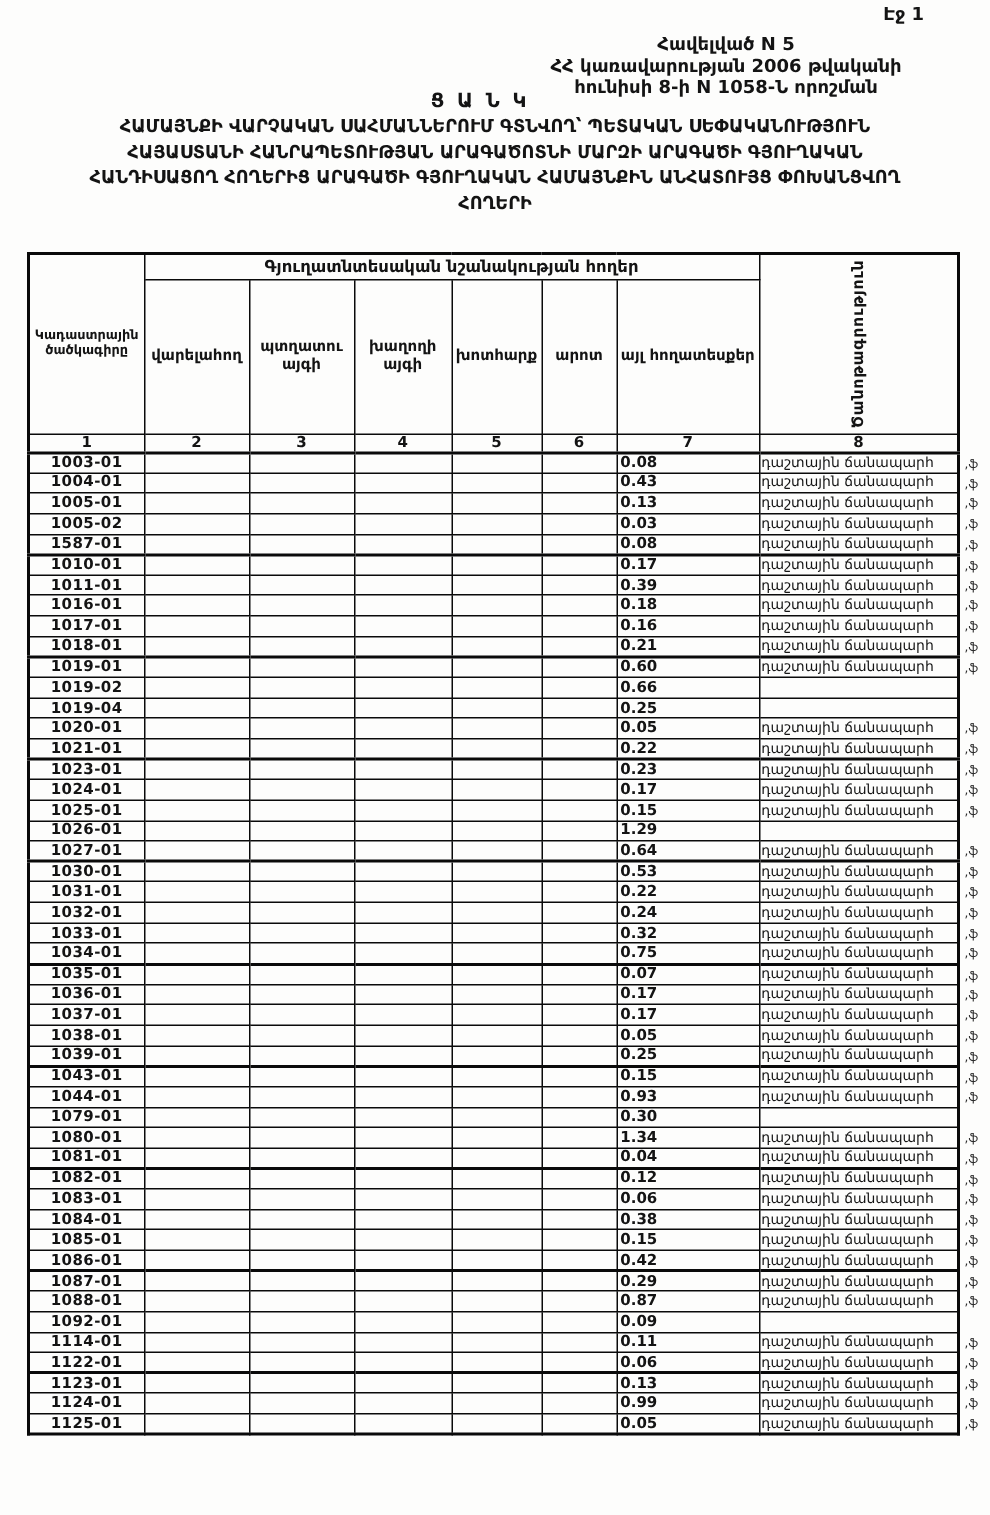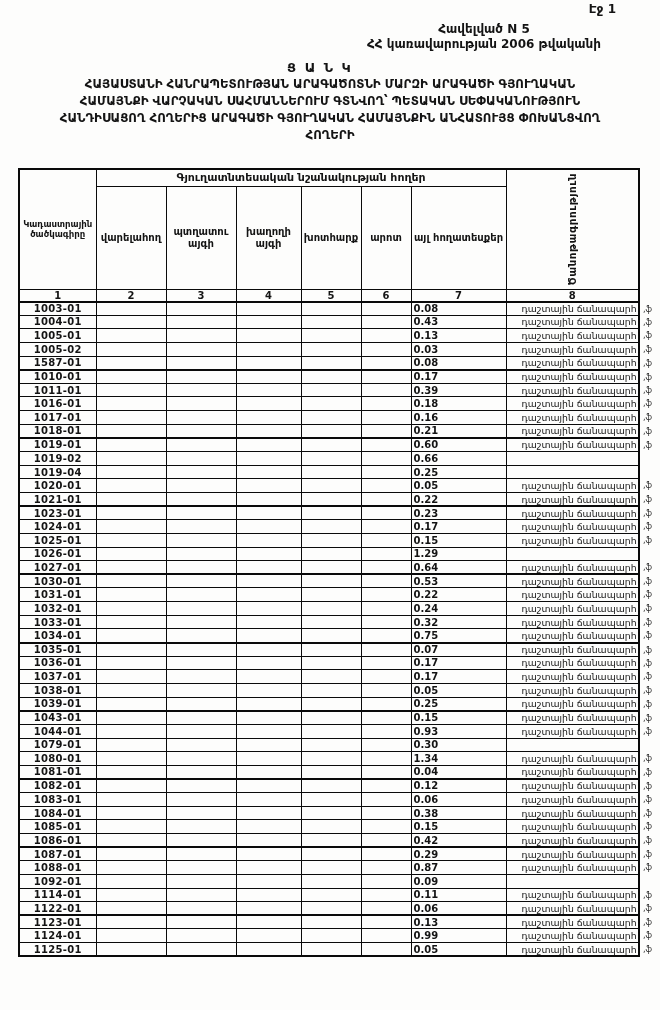--- a/index.html
+++ b/index.html
@@ -56,44 +56,45 @@
   tr.numrow td {
     height: 12px; font-size: 10px; font-weight: 600; text-align: center;
     line-height: 11px; padding: 0;
   }
   tbody.data td {
     height: 13.65px; font-size: 10px; line-height: 11px;
     white-space: nowrap;
   }
   tbody.data td.code-cell  { text-align: center; font-weight: bold; letter-spacing: 0.3px; margin-left: 28px; }
   tbody.data td.value-cell { text-align: left; font-weight: bold; }
-  tbody.data td.note-cell  { font-size: 9.3px; padding-left: 15px; position: relative; font-weight: 500; }
+  tbody.data td.note-cell  { font-size: 9.3px; padding-left: 1px; position: relative; font-weight: 500; }
   tbody.data td.note-cell .edge-mark {
     position: absolute; right: -14px; top: 1px;
     font-size: 8px; color: #2b2b2b;
   }
   tbody.data tr:nth-child(5n+1) td { border-top-width: 2px; }
 </style>
 </head>
 <body>
 
 <div class="page">
 
   <div class="page-label">Էջ 1</div>
 
   <div class="appendix">
     <div>Հավելված N 5</div>
     <div>ՀՀ կառավարության 2006 թվականի</div>
+    <div>հունիսի 8-ի N 1058-Ն որոշման</div>
   </div>
 
   <div class="list-word">Ց Ա Ն Կ</div>
 
   <div class="doc-title">
+    <div>ՀԱՄԱՅՆՔԻ ՎԱՐՉԱԿԱՆ ՍԱՀՄԱՆՆԵՐՈՒՄ ԳՏՆՎՈՂ՝ ՊԵՏԱԿԱՆ ՍԵՓԱԿԱՆՈՒԹՅՈՒՆ</div>
     <div>ՀԱՅԱՍՏԱՆԻ ՀԱՆՐԱՊԵՏՈՒԹՅԱՆ ԱՐԱԳԱԾՈՏՆԻ ՄԱՐԶԻ ԱՐԱԳԱԾԻ ԳՅՈՒՂԱԿԱՆ</div>
-    <div>ՀԱՄԱՅՆՔԻ ՎԱՐՉԱԿԱՆ ՍԱՀՄԱՆՆԵՐՈՒՄ ԳՏՆՎՈՂ՝ ՊԵՏԱԿԱՆ ՍԵՓԱԿԱՆՈՒԹՅՈՒՆ</div>
     <div>ՀԱՆԴԻՍԱՑՈՂ ՀՈՂԵՐԻՑ ԱՐԱԳԱԾԻ ԳՅՈՒՂԱԿԱՆ ՀԱՄԱՅՆՔԻՆ ԱՆՀԱՏՈՒՅՑ ՓՈԽԱՆՑՎՈՂ</div>
     <div>ՀՈՂԵՐԻ</div>
   </div>
 
   <table class="main">
     <colgroup>
       <col style="width:77px">
         <col style="width:70px">
         <col style="width:70px">
         <col style="width:65px">

